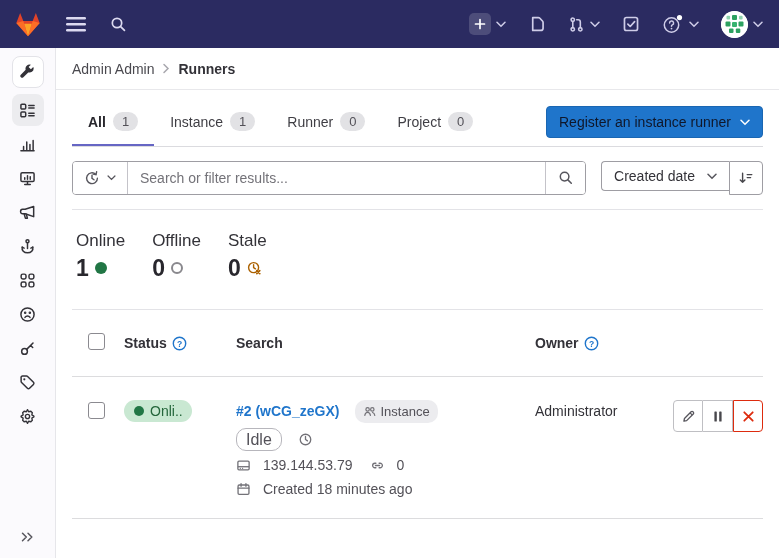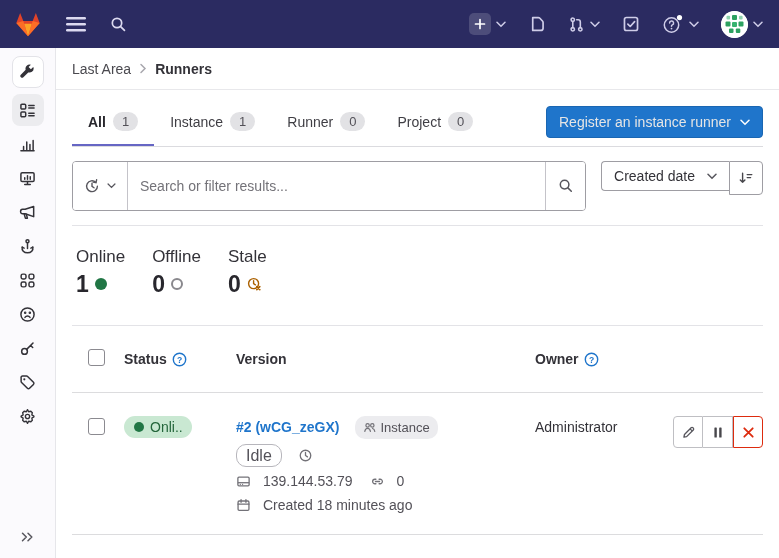--- a/index.html
+++ b/index.html
@@ -46,28 +46,28 @@
 
   
   .tabs-row { display:flex; align-items:center; margin-top:8px;
     border-bottom:1px solid #dbdbdf; }
   .tabs { display:flex; }
   .tab { display:flex; align-items:center; gap:7px; padding:14px 16px 13px;
     cursor:pointer; color:#3f3e44; border-bottom:2px solid transparent; }
   .tab.active { font-weight:700; color:#28272d; border-bottom-color:#6666c4; }
   .count-badge { background:#e2e2e5; color:#535158; border-radius:10px;
     font-size:13px; font-weight:400; padding:1px 9px; line-height:17px; }
-  .register-btn { margin-left:auto; height:32px; background:#1f75cb; color:#e5e5e5;
+  .register-btn { margin-left:auto; height:32px; background:#1f75cb; color:#0f172a;
     border:1px solid #1a66b2; border-radius:4px; font-size:14px; padding:0 12px;
     display:flex; align-items:center; gap:9px; cursor:pointer;
     font-family:inherit; }
 
   
   .filter-row { display:flex; margin-top:14px; gap:15px; }
-  .filter-box { flex:1; height:50px; border:1px solid #9e9da3; border-radius:4px;
+  .filter-box { flex:1; height:34px; border:1px solid #9e9da3; border-radius:4px;
     display:flex; align-items:stretch; background:#fff; overflow:hidden; }
   .history-seg { display:flex; align-items:center; gap:7px; padding:0 11px;
     background:#fff; border:none; border-right:1px solid #c4c3c9; cursor:pointer; }
   .search-input { flex:1; border:none; outline:none; padding:0 12px; font-size:14px;
     font-family:inherit; color:#333238; min-width:0; }
   .search-input::placeholder { color:#737278; }
   .search-btn { width:40px; background:#fff; border:none;
     border-left:1px solid #c4c3c9; cursor:pointer; display:flex; align-items:center;
     justify-content:center; }
   .sort-group { display:flex; }
@@ -304,21 +304,21 @@
       <div class="sb-spacer"></div>
       <button class="sb-collapse">
         <svg width="15" height="14" viewBox="0 0 15 14" fill="none" stroke="#57565d" stroke-width="1.5" stroke-linecap="round" stroke-linejoin="round">
           <path d="M2.5 3.2L6.3 7l-3.8 3.8M8 3.2L11.8 7 8 10.8"></path>
         </svg>
       </button>
     </nav>
 
     <main class="main">
       <div class="breadcrumb-bar">
-        <a class="crumb-link">Last Area</a>
+        <a class="crumb-link">Admin Admin</a>
         <svg width="8" height="11" viewBox="0 0 8 11" fill="none" stroke="#a8a7ad" stroke-width="1.5" stroke-linecap="round">
             <path d="M2 1.5l4 4-4 4"></path>
           </svg>
         <span class="crumb-current">Runners</span>
       </div>
 
       <div class="content">
 
         <div class="tabs-row">
           <div class="tabs">
@@ -416,21 +416,21 @@
           <div class="thead">
             <div class="cell-check"><span class="checkbox"></span></div>
             <div class="th">
               <span>Status</span>
               <svg width="15" height="15" viewBox="0 0 15 15">
                 <circle cx="7.5" cy="7.5" r="6.2" fill="none" stroke="#1f75cb" stroke-width="1.4"></circle>
                 <text x="7.5" y="10.6" text-anchor="middle" font-size="8.6" font-weight="bold" fill="#1f75cb" font-family="Liberation Sans, sans-serif">?</text>
               </svg>
             </div>
             <div class="th">
-                <span>Version</span>
+                <span>Search</span>
               </div>
             <div class="th">
               <span>Owner</span>
               <svg width="15" height="15" viewBox="0 0 15 15">
                 <circle cx="7.5" cy="7.5" r="6.2" fill="none" stroke="#1f75cb" stroke-width="1.4"></circle>
                 <text x="7.5" y="10.6" text-anchor="middle" font-size="8.6" font-weight="bold" fill="#1f75cb" font-family="Liberation Sans, sans-serif">?</text>
               </svg>
             </div>
             <div class="th"></div>
           </div>

